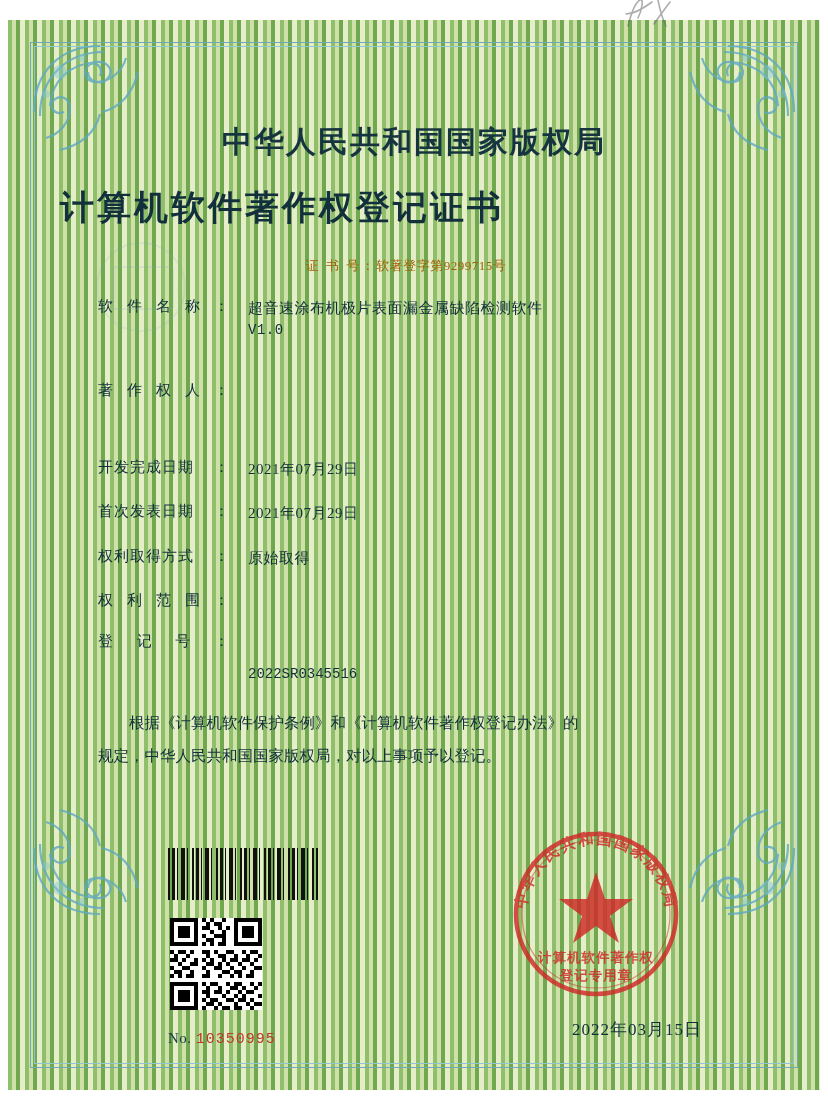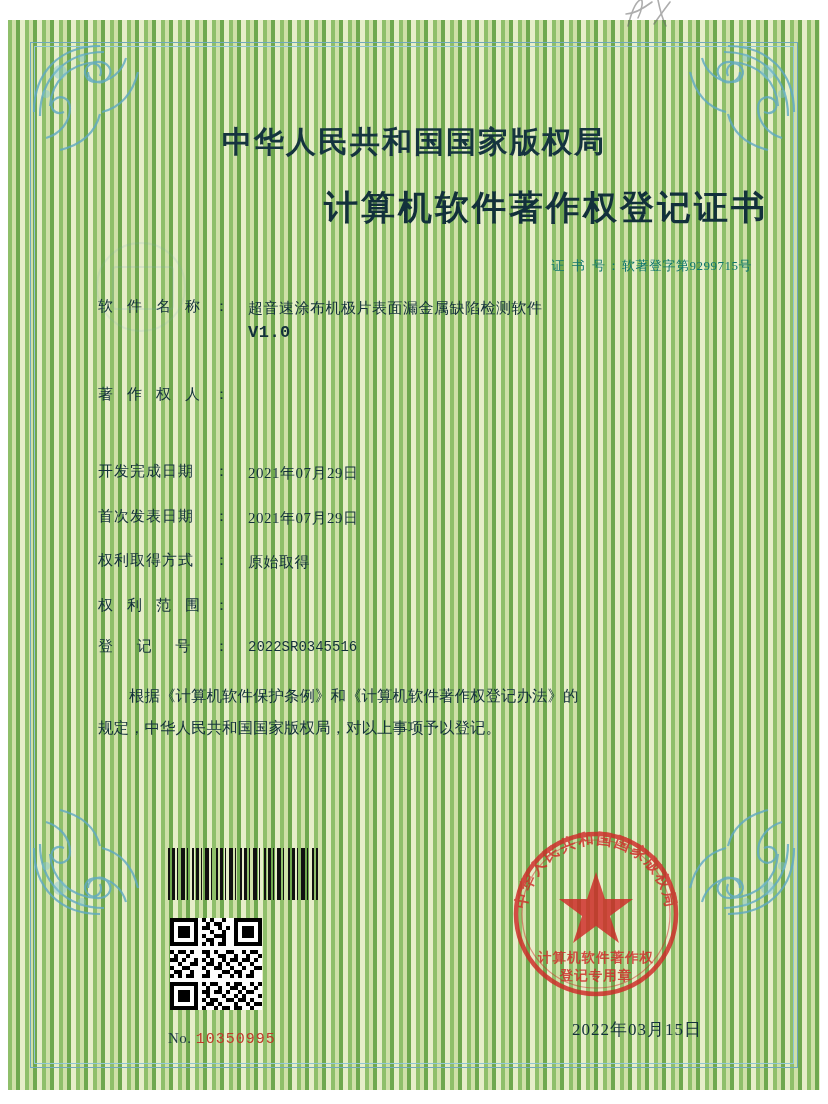--- a/index.html
+++ b/index.html
@@ -95,33 +95,33 @@
   .title-1 {
     text-align: center;
     font-size: 30px;
     letter-spacing: 2px;
     color: #15343f;
     font-weight: 700;
     margin-top: 62px;
     font-family: "DejaVu Serif", "Liberation Serif", serif;
   }
   .title-2 {
-    text-align: right;
+    text-align: left;
     font-size: 34px;
     letter-spacing: 3px;
     color: #12303b;
     font-weight: 700;
     margin-top: 22px;
     font-family: "DejaVu Serif", "Liberation Serif", serif;
   }
 
   .cert-no {
-    text-align: right;
+    text-align: center;
     font-size: 13px;
-    color: #0f766e;
+    color: #a16207;
     margin-top: 26px;
     padding-right: 16px;
     letter-spacing: .5px;
   }
   .cert-no .lbl { letter-spacing: 2px; }
 
   .rows {
     margin-top: 22px;
     padding-left: 38px;
     padding-right: 10px;
@@ -144,25 +144,26 @@
     justify-content: space-between;
     width: 150px;
     padding-right: 18px;
     box-sizing: border-box;
   }
   .row .value {
     flex: 1;
     letter-spacing: .5px;
     line-height: 1.5;
   }
-  .row .value .v2 { display: block; font-family: "Liberation Mono","DejaVu Sans Mono",monospace; font-size: 17px; font-weight: bold;}
+  .row .value .v2 { display: block; font-family: "Liberation Mono","DejaVu Sans Mono",monospace; font-size: 14px;}
   .row .value.mono {
     font-family: "Liberation Mono","DejaVu Sans Mono",monospace;
     font-size: 14px;
     letter-spacing: 0;
+    margin-top: 32px;
   }
 
   .gap-a { height: 18px; }
 
   .para {
     margin-top: 14px;
     padding: 0 24px 0 38px;
     font-size: 15.5px;
     color: #12303b;
     line-height: 2.1;

